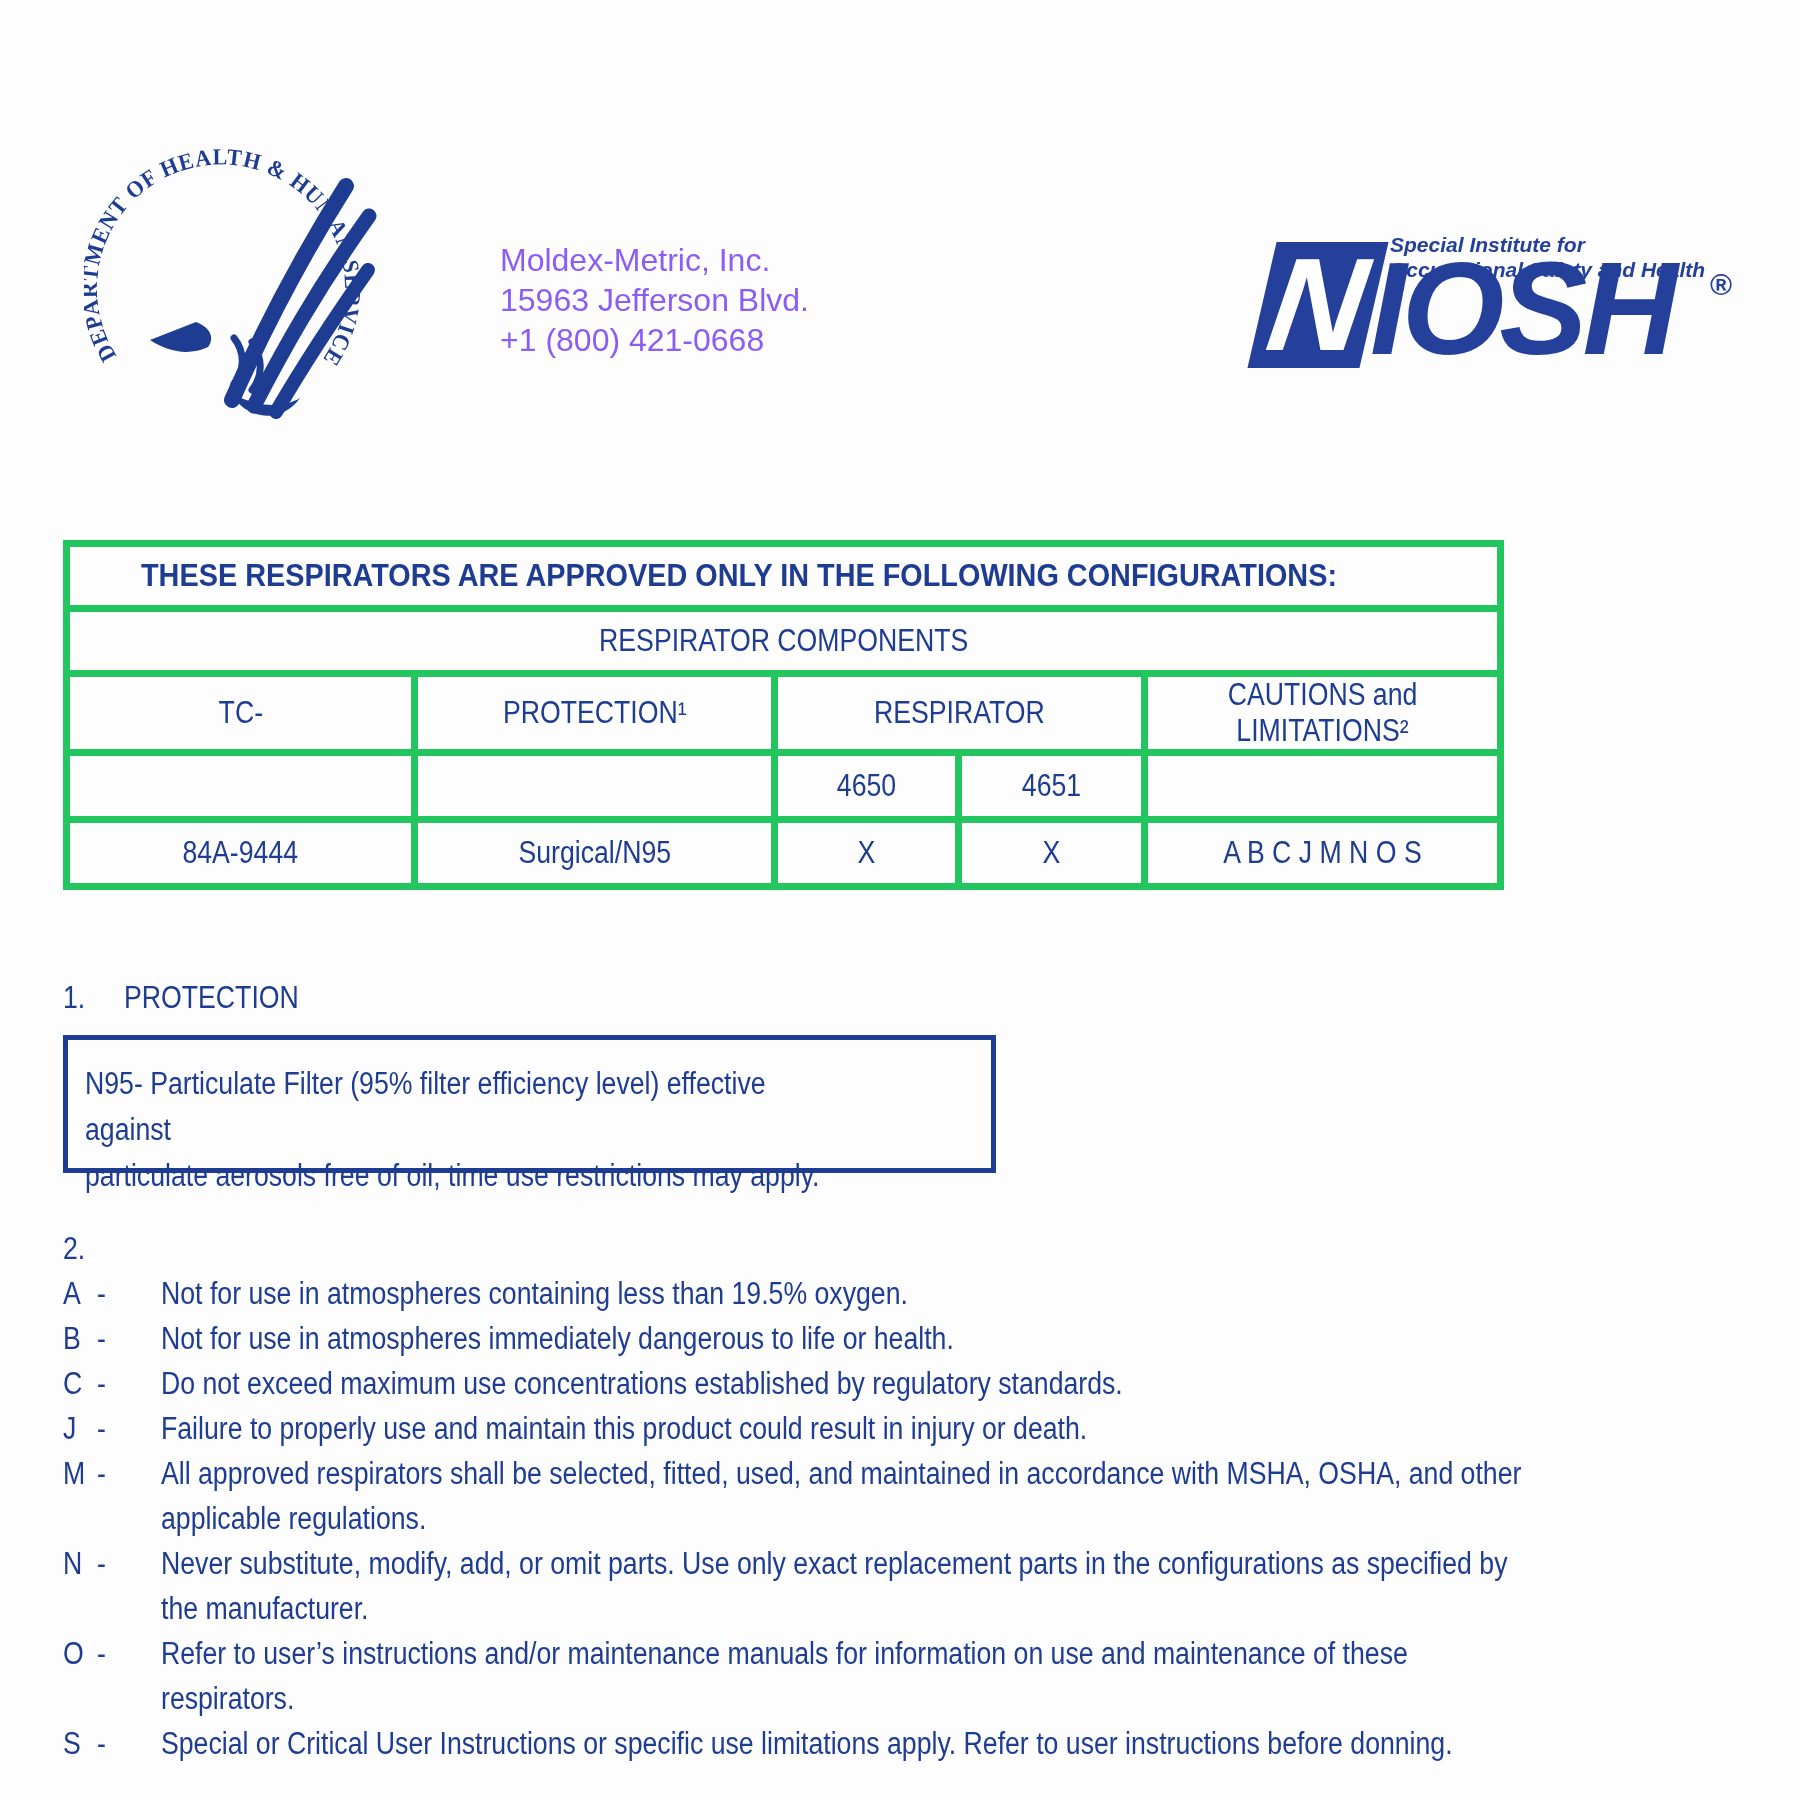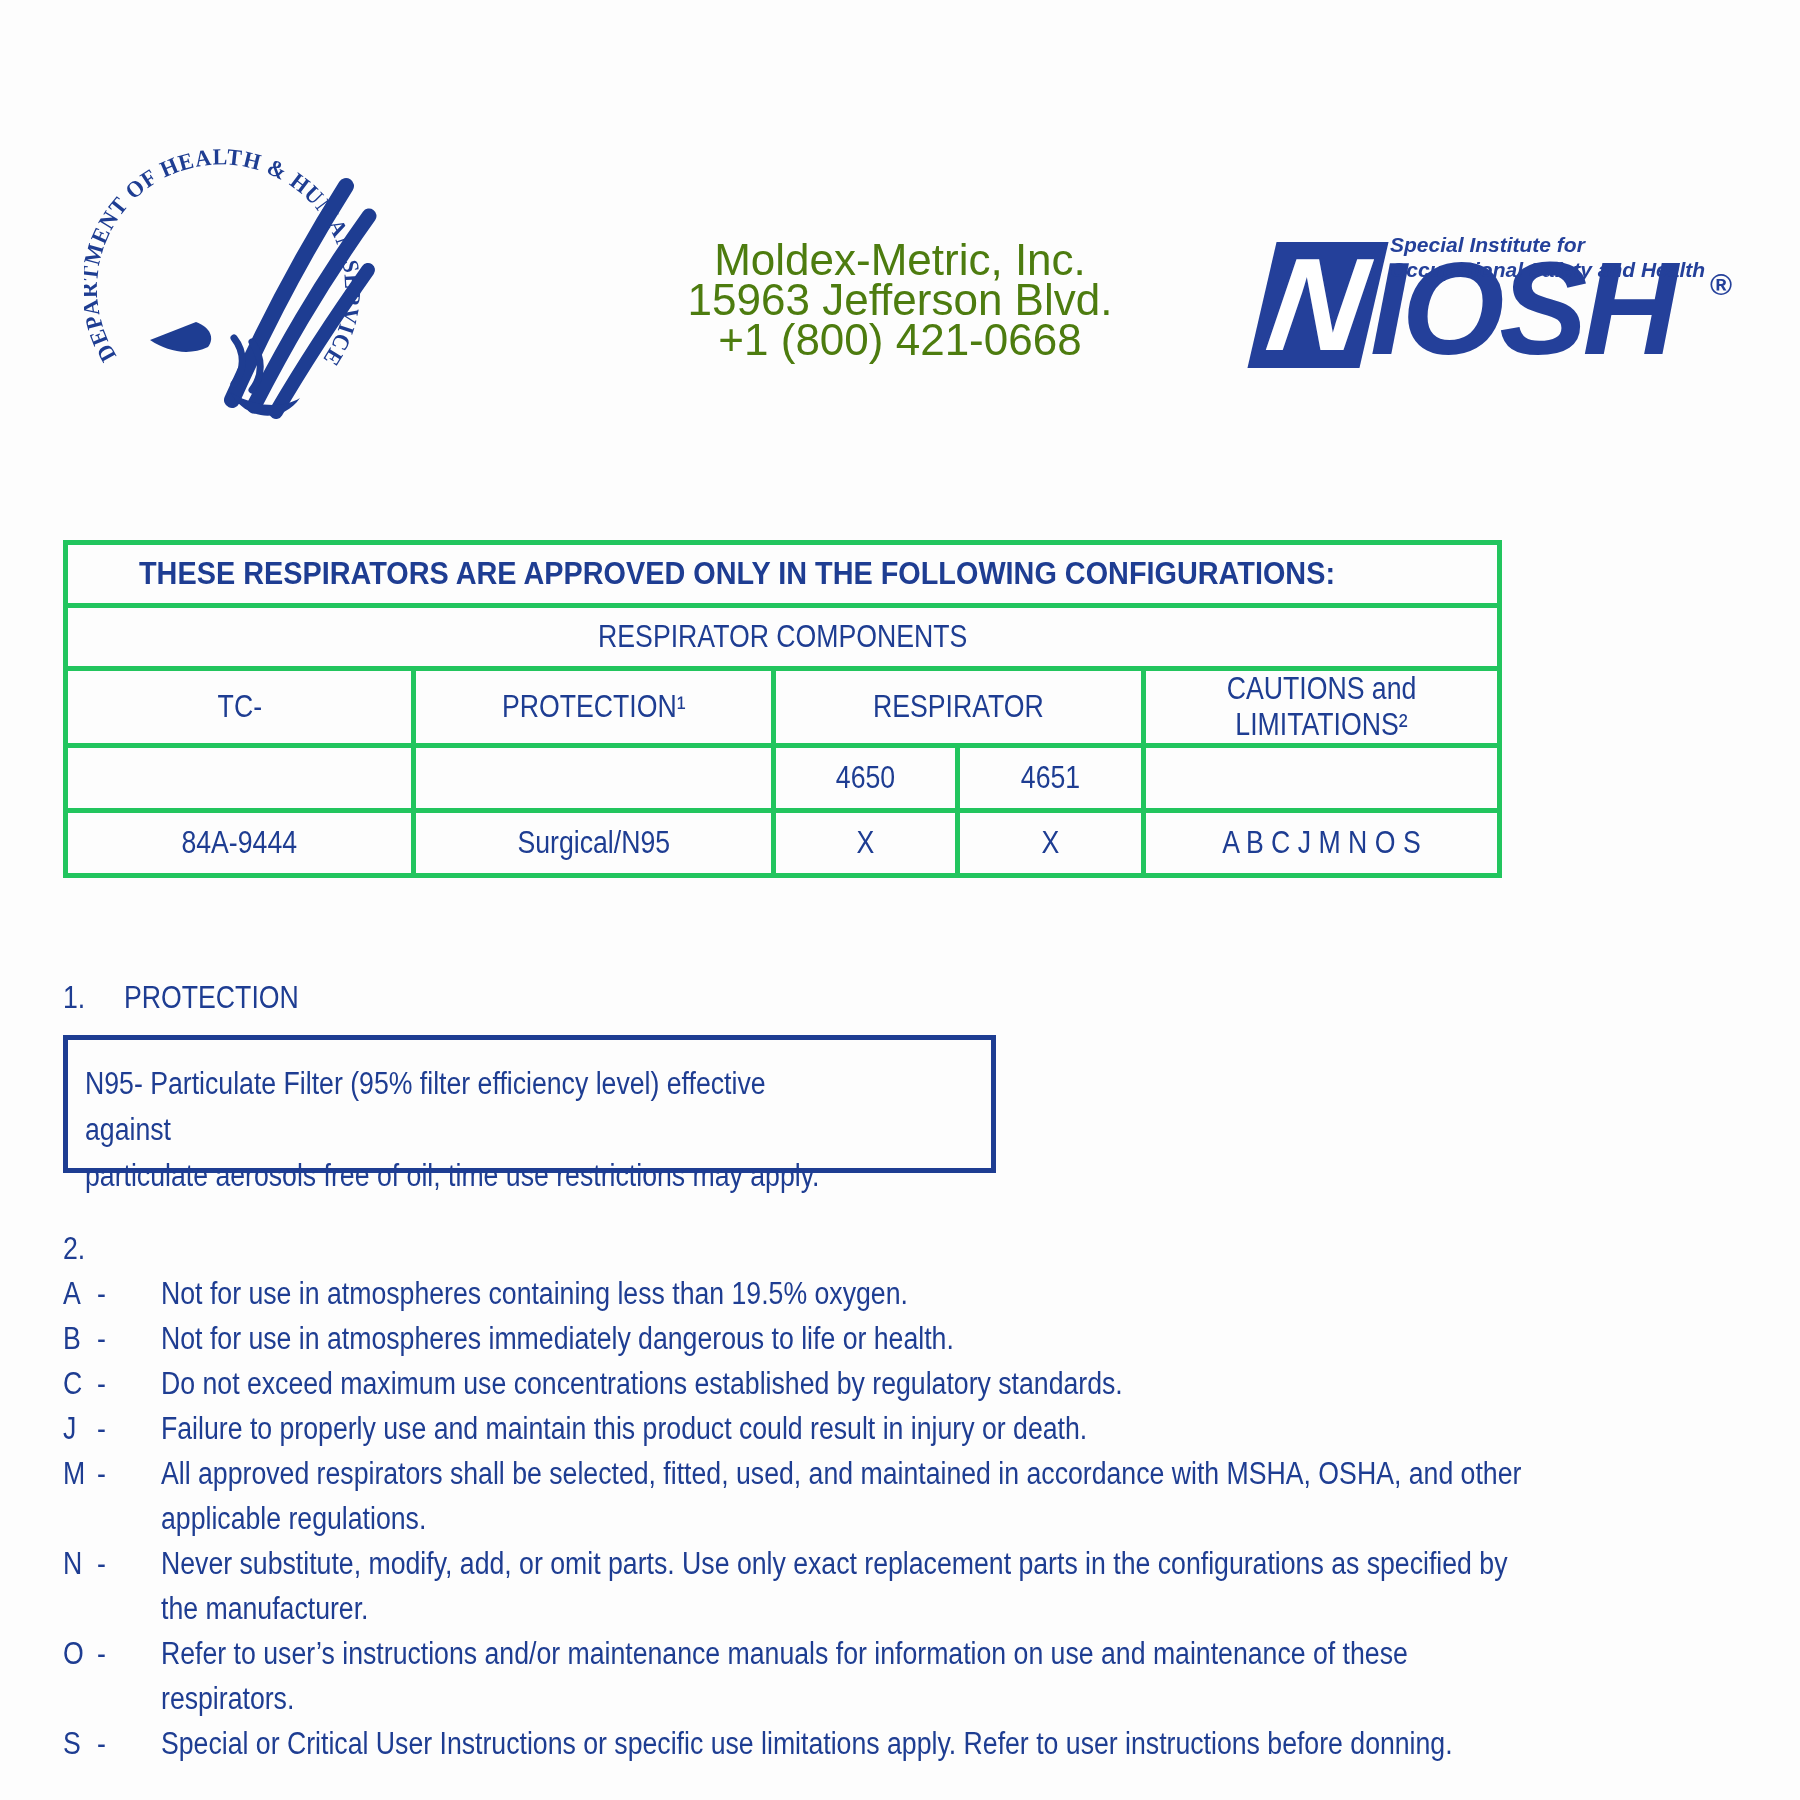--- a/index.html
+++ b/index.html
@@ -6,36 +6,36 @@
   .page{
     position:relative;width:1800px;height:1800px;background:#fdfdfd;overflow:hidden;
     font-family:"Liberation Sans",sans-serif;color:#1e3d92;
   }
   
   .cz-l{display:inline-block;transform:scaleX(.86);transform-origin:0 50%;white-space:pre-line;}
   .cz-c{display:inline-block;transform:scaleX(.86);transform-origin:50% 50%;white-space:pre-line;}
 
   
   .seal{position:absolute;left:84px;top:128px;}
-  .addr{position:absolute;left:500px;top:240px;width:800px;text-align:center;
-        font-size:44px;line-height:40px;color:#4d7c0f;}
+  .addr{position:absolute;left:500px;top:240px;width:800px;text-align:left;
+        font-size:32px;line-height:40px;color:#8b5cf6;}
   .niosh{position:absolute;left:1262px;top:236px;width:480px;height:140px;}
   .niosh-par{position:absolute;left:0;top:6px;width:112px;height:126px;background:#24409a;
              transform:skewX(-13deg);display:flex;align-items:center;justify-content:center;}
   .niosh-par span{color:#fff;font-size:132px;font-weight:bold;font-style:italic;line-height:126px;transform:skewX(5deg);}
   .niosh-iosh{position:absolute;left:108px;top:8px;font-size:132px;line-height:130px;
               font-weight:bold;font-style:italic;letter-spacing:-5px;color:#24409a;}
   .niosh-tag{position:absolute;left:128px;top:-4px;font-size:21px;line-height:25px;
              font-weight:bold;font-style:italic;color:#24409a;white-space:nowrap;}
   .niosh-reg{position:absolute;left:448px;top:32px;font-size:30px;font-weight:bold;color:#24409a;}
 
   
   table.appr{position:absolute;left:63px;top:540px;width:1434px;border-collapse:collapse;
              table-layout:fixed;}
-  table.appr td{border:5px solid #22c55e;text-align:center;vertical-align:middle;
+  table.appr td{border:7px solid #22c55e;text-align:center;vertical-align:middle;
                 font-size:31px;color:#1e3d92;padding:0;}
   td.trow{height:58px;text-align:left;padding-left:16px;font-size:37px;font-weight:bold;
           border-bottom-width:7px;}
   td.crow{height:58px;}
   td.hrow{height:56px;}
   td.mrow{height:60px;}
   td.drow{height:60px;}
 
   
   .hrule-sec{position:absolute;left:63px;display:flex;font-size:31px;line-height:45px;color:#1e3d92;}

